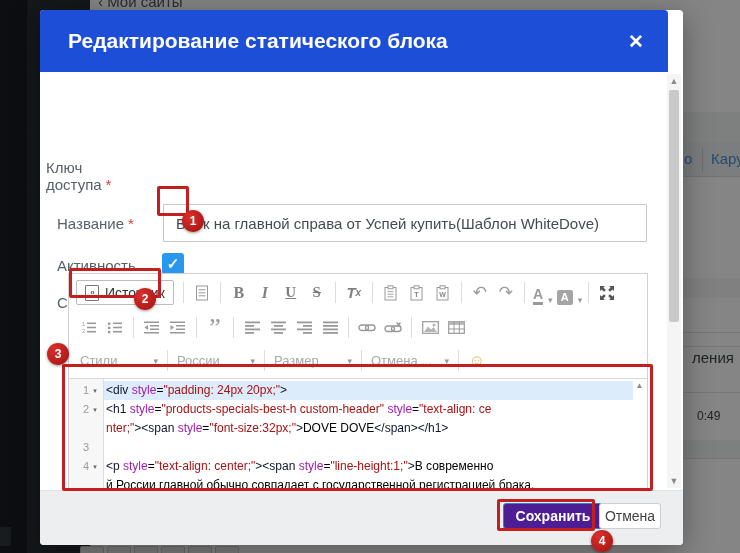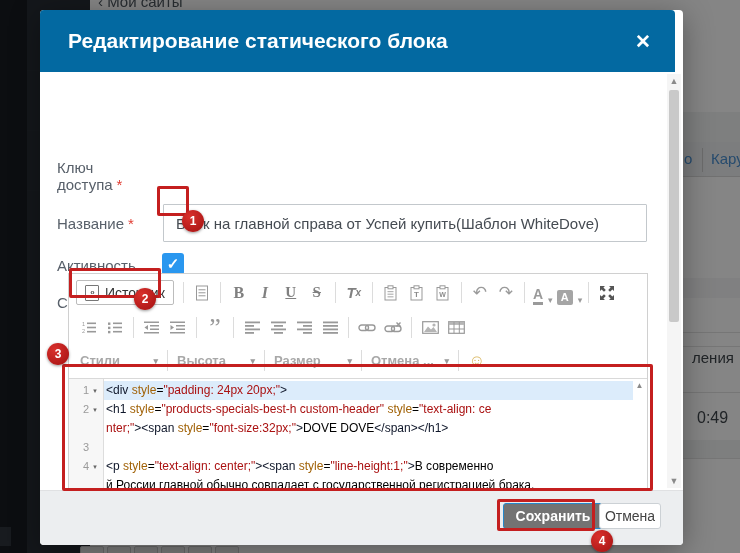--- a/index.html
+++ b/index.html
@@ -15,36 +15,36 @@
   .bg-content{position:absolute;left:90px;top:0;right:0;height:553px;background:#fff;}
   .bg-backlink{position:absolute;left:8px;top:-7px;font-size:15px;color:#4d565e;}
   .bg-band-toolbar{position:absolute;left:0;right:0;top:112px;height:30px;background:#f2f3f4;}
   .bg-band-tabs{position:absolute;left:0;right:0;top:142px;height:35px;background:#eef0f1;border-bottom:1px solid #d8d8d8;}
   .bg-tab-frag1{position:absolute;left:594px;top:150px;font-size:15px;color:#4a90d2;}
   .bg-tab-frag2{position:absolute;left:621px;top:150px;font-size:15px;color:#4a90d2;}
   .bg-tab-div{position:absolute;left:612px;top:148px;width:1px;height:24px;background:#cfcfcf;}
   .bg-band-light{position:absolute;left:0;right:0;top:278px;height:20px;background:#f5f6f7;}
   .bg-rowline{position:absolute;left:0;right:0;height:1px;background:#e3e3e3;}
   .bg-row-frag1{position:absolute;left:602px;top:349px;font-size:15px;color:#3f454b;}
-  .bg-row-frag2{position:absolute;left:607px;top:409px;font-size:16px;color:#3f454b;}
+  .bg-row-frag2{position:absolute;left:607px;top:409px;font-size:12px;color:#3f454b;}
   .bg-band-foot{position:absolute;left:0;right:0;top:440px;height:18px;background:#f2f3f4;}
   .bg-pager{position:absolute;left:-10px;top:546px;display:flex;gap:3px;}
   .bg-pager-cell{width:24px;height:12px;background:#f1f1f1;border:1px solid #cfcfcf;border-radius:2px;}
 
   
   .overlay{position:absolute;inset:0;background:rgba(0,0,0,0.48);}
 
   
   .modal{position:absolute;left:40px;top:10px;width:643px;height:535px;background:#fff;border-radius:4px;box-shadow:0 6px 30px rgba(0,0,0,.35);}
-  .modal-header{position:absolute;left:0;top:0;right:8px;height:62px;background:#0369a1;border-radius:4px 4px 0 0;display:flex;align-items:center;padding:0 24px 0 28px;}
+  .modal-header{position:absolute;left:0;top:0;right:15px;height:62px;background:#1d4ed8;border-radius:4px 4px 0 0;display:flex;align-items:center;padding:0 24px 0 28px;}
   .modal-title{color:#fff;font-size:21px;font-weight:600;flex:1;}
   .modal-close{color:#fff;font-size:19px;font-weight:700;cursor:pointer;}
   .modal-body{position:absolute;left:0;top:62px;right:0;bottom:55px;background:#fff;}
   .modal-footer{position:absolute;left:0;bottom:0;right:0;height:55px;background:#eceef0;border-top:1px solid #e0e1e3;border-radius:0 0 4px 4px;}
-  .btn-save{position:absolute;left:463px;top:12px;width:100px;height:26px;background:#737373;border:1px solid #2588cc;border-radius:3px;color:#fff;font-weight:700;font-size:14px;display:flex;align-items:center;justify-content:center;}
+  .btn-save{position:absolute;left:463px;top:12px;width:100px;height:26px;background:#4c1d95;border:1px solid #2588cc;border-radius:3px;color:#fff;font-weight:700;font-size:14px;display:flex;align-items:center;justify-content:center;}
   .btn-cancel{position:absolute;left:559px;top:12px;width:62px;height:26px;background:#fff;border:1px solid #ccd1d5;border-radius:3px;color:#444;font-size:14px;display:flex;align-items:center;justify-content:center;}
 
   
   .f-label{position:absolute;font-size:15px;color:#58606a;}
   .req{color:#e03c31;margin-left:4px;}
   .inp{position:absolute;left:123px;width:484px;height:38px;font-size:15px;color:#454b52;padding:0 12px;outline:none;background:#fff;}
   .inp-key{top:84px;border:2px solid #54a7dd;border-radius:1px;}
   .inp-name{top:132px;border:1px solid #c3c8cc;border-radius:1px;}
   .checkbox{position:absolute;left:122px;top:181px;width:22px;height:22px;background:#2a97ef;border-radius:3px;color:#fff;font-size:15px;font-weight:700;display:flex;align-items:center;justify-content:center;}
 
@@ -62,36 +62,36 @@
   .glyph-s{font-family:"Liberation Serif",serif;font-weight:700;font-size:15px;text-decoration:line-through;}
   .glyph-tx{font-family:"Liberation Serif",serif;font-style:italic;font-weight:700;font-size:15px;}
   .glyph-tx sub{font-size:10px;}
   .glyph-arrow{font-size:17px;color:#9a9a9a;}
   .src-btn{display:flex;align-items:center;gap:6px;height:25px;padding:0 8px;border:1px solid #bcbcbc;border-radius:2px;background:#fff;color:#333;font-size:14px;margin-right:4px;}
   .src-icon{display:flex;align-items:center;justify-content:center;width:14px;height:16px;border:1px solid #777;border-radius:1px;font-size:8px;font-weight:700;color:#555;letter-spacing:-1px;}
   .fontcol{display:flex;align-items:flex-end;gap:2px;}
   .fontcol .A{font-size:14px;font-weight:700;color:#9a9a9a;border-bottom:3px solid #9a9a9a;line-height:15px;}
   .bgcol-box{width:16px;height:15px;background:#a5a5a5;border-radius:2px;color:#fff;font-size:11px;font-weight:700;display:flex;align-items:center;justify-content:center;}
   .caret{font-size:9px;color:#9a9a9a;margin-left:3px;}
-  .dd{display:flex;align-items:center;justify-content:space-between;width:86px;padding:0 4px;color:#a8a8a8;font-size:13px;flex:0 0 auto;font-weight:bold;}
+  .dd{display:flex;align-items:center;justify-content:space-between;width:86px;padding:0 4px;color:#a8a8a8;font-size:13px;flex:0 0 auto;}
   .smiley{font-size:16px;color:#d9b760;}
   .quote{font-family:"Liberation Serif",serif;font-size:26px;color:#999;line-height:10px;height:16px;}
 
   
   .code{position:absolute;left:0;top:104px;width:578px;height:122px;background:#fff;border-top:1px solid #d9d9d9;font-family:"DejaVu Sans Mono",monospace;overflow:hidden;}
   .code::before{content:"";position:absolute;left:0;top:0;width:34px;height:100%;background:#f7f7f7;border-right:1px solid #ddd;}
   .code-lines{position:absolute;left:0;top:2px;right:14px;}
   .code-line{display:flex;height:19px;line-height:19px;}
   .gutter{position:relative;width:35px;flex:0 0 35px;display:flex;}
   .lnum{width:20px;text-align:right;color:#9a9a9a;font-size:11px;}
   .fold{width:12px;text-align:center;color:#666;font-size:7px;}
   .ltext{flex:1;white-space:pre;font-size:12px;color:#000;padding-left:2px;overflow:hidden;}
   .code-line.active .ltext{background:#dcecfb;}
   .tk-tag{color:#0f172a;}
-  .tk-att{color:#a16207;}
+  .tk-att{color:#a21caf;}
   .tk-str{color:#aa1111;}
   .tk-pln{color:#000;}
   .code-scroll{position:absolute;right:1px;top:2px;bottom:2px;width:13px;display:flex;flex-direction:column;justify-content:space-between;align-items:center;color:#8a8a8a;font-size:8px;}
 
   
   .m-scroll{position:absolute;right:2px;top:64px;bottom:57px;width:14px;background:#f5f5f5;display:flex;flex-direction:column;align-items:center;}
   .m-scroll .arr{color:#8a8a8a;font-size:9px;height:14px;line-height:14px;}
   .m-thumb{position:absolute;top:16px;left:2px;width:10px;height:232px;background:#c9c9c9;border-radius:2px;}
   .m-scroll .arr.down{position:absolute;bottom:0;}
 
@@ -141,21 +141,21 @@
 
   <div class="overlay"></div>
 
   <div class="modal">
     <div class="modal-header">
       <span class="modal-title">Редактирование статического блока</span>
       <span class="modal-close">✕</span>
     </div>
 
     <div class="modal-body">
-      <div class="f-label" style="left:17px;top:87px;"><span>Ключ</span><br><span>доступа</span><span class="req">*</span></div>
+      <div class="f-label" style="left:6px;top:87px;"><span>Ключ</span><br><span>доступа</span><span class="req">*</span></div>
 
       <div class="f-label" style="left:17px;top:143px;"><span>Название</span><span class="req">*</span></div>
       <input class="inp inp-name" value="Блок на главной справа от Успей купить(Шаблон WhiteDove)" style="">
 
       <div class="f-label" style="left:17px;top:185px;">Активность</div>
       <div class="checkbox">
           <span>✓</span>
         </div>
 
       <div class="f-label" style="left:17px;top:222px;">Содержание</div>
@@ -340,21 +340,21 @@
           </span>
         </div>
 
         <div class="tb tb3">
           <span class="dd">
               <span>Стили</span>
               <span class="caret">▾</span>
             </span>
           <span class="sep"></span>
           <span class="dd">
-              <span>Высота</span>
+              <span>России</span>
               <span class="caret">▾</span>
             </span>
           <span class="sep"></span>
           <span class="dd">
               <span>Размер</span>
               <span class="caret">▾</span>
             </span>
           <span class="sep"></span>
           <span class="dd">
               <span>Отмена ...</span>

